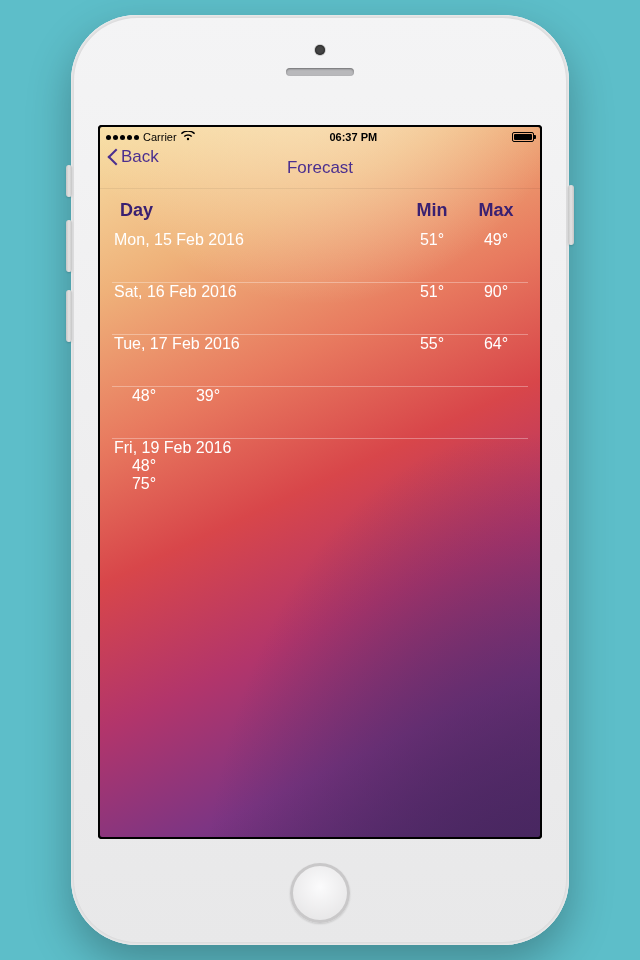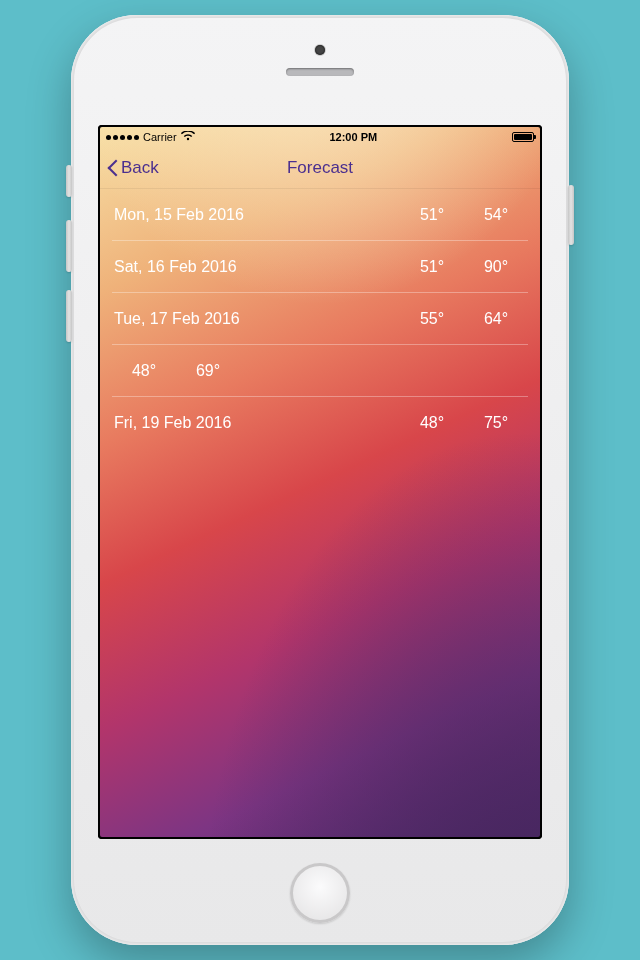--- a/index.html
+++ b/index.html
@@ -86,41 +86,41 @@
   
   .navbar {
     height: 42px;
     display:flex; align-items:center; justify-content:center;
     font-size: 17px; font-weight:500; color:#4b2f8f;
     position:relative;
     border-bottom: 1px solid rgba(0,0,0,.06);
   }
   .navbar .back {
     position:absolute; left:6px; top:0; bottom:0;
-    display:flex; align-items:center; gap:2px;
+    display:flex; align-items:flex-start; gap:2px;
     font-size: 17px; color:#4b2f8f;
   }
   .chev { width:13px; height:20px; position:relative; }
   .chev::before {
     content:""; position:absolute; left:4px; top:4px;
     width:10px; height:10px; border-left:2.5px solid #4b2f8f; border-bottom:2.5px solid #4b2f8f;
     transform: rotate(45deg);
   }
 
   .content { padding: 0 12px; color:#fff; }
   .header-row { display:flex; align-items:center; height:42px; font-size:18px; font-weight:600; color:#3a2071; }
   .header-row .day  { flex:1; padding-left:8px; }
   .header-row .min, .header-row .max { width:64px; text-align:center; }
 
   .row {
-    display:flex; align-items:center; height:52px;
+    display:flex; align-items:flex-start; height:52px;
     border-bottom: 1px solid rgba(255,255,255,.32);
     font-size:16px; color:#fff;
   }
-  .row:last-child { border-bottom: none; }
+  .row:last-child { border-bottom: none; flex-direction: column; }
   .row .day { flex:1; padding-left:2px; }
   .row .min, .row .max { width:64px; text-align:center; }
 </style>
 </head>
 <body>
 
 <div class="phone">
   <div class="side mute"></div>
   <div class="side volup"></div>
   <div class="side voldn"></div>
@@ -140,56 +140,61 @@
               <span></span>
               <span></span>
           </div>
           <span>Carrier</span>
           <span class="wifi">
             <svg width="14" height="10" viewBox="0 0 14 10">
                 <path d="M7 9.2a1.2 1.2 0 1 0 0-2.4 1.2 1.2 0 0 0 0 2.4zm-3.2-3.1a4.6 4.6 0 0 1 6.4 0l1.1-1.1a6.2 6.2 0 0 0-8.6 0l1.1 1.1zM.9 3.3a8.7 8.7 0 0 1 12.2 0l1-1.1a10.2 10.2 0 0 0-14.2 0l1 1.1z" fill="#000"></path>
               </svg>
           </span>
         </div>
-        <div style="font-weight:600;">12:00 PM</div>
+        <div style="font-weight:600;">06:37 PM</div>
         <div class="right">
           <div class="battery">
               <div class="fill"></div>
             </div>
         </div>
       </div>
 
       <div class="navbar">
         <div class="back">
           <span class="chev"></span>
           <span>Back</span>
         </div>
         <span>Forecast</span>
       </div>
 
       <div class="content">
+        <div class="header-row">
+          <div class="day">Day</div>
+          <div class="min">Min</div>
+          <div class="max">Max</div>
+        </div>
 
         <div class="row">
           <div class="day">Mon, 15 Feb 2016</div>
           <div class="min">51°</div>
-          <div class="max">54°</div>
+          <div class="max">49°</div>
         </div>
         <div class="row">
           <div class="day">Sat, 16 Feb 2016</div>
           <div class="min">51°</div>
           <div class="max">90°</div>
         </div>
         <div class="row">
           <div class="day">Tue, 17 Feb 2016</div>
           <div class="min">55°</div>
           <div class="max">64°</div>
         </div>
         <div class="row">
           <div class="min">48°</div>
-          <div class="max">69°</div>
+          <div class="max">39°</div>
         </div>
         <div class="row">
           <div class="day">Fri, 19 Feb 2016</div>
           <div class="min">48°</div>
           <div class="max">75°</div>
         </div>
       </div>
 
     </div>
   </div>

